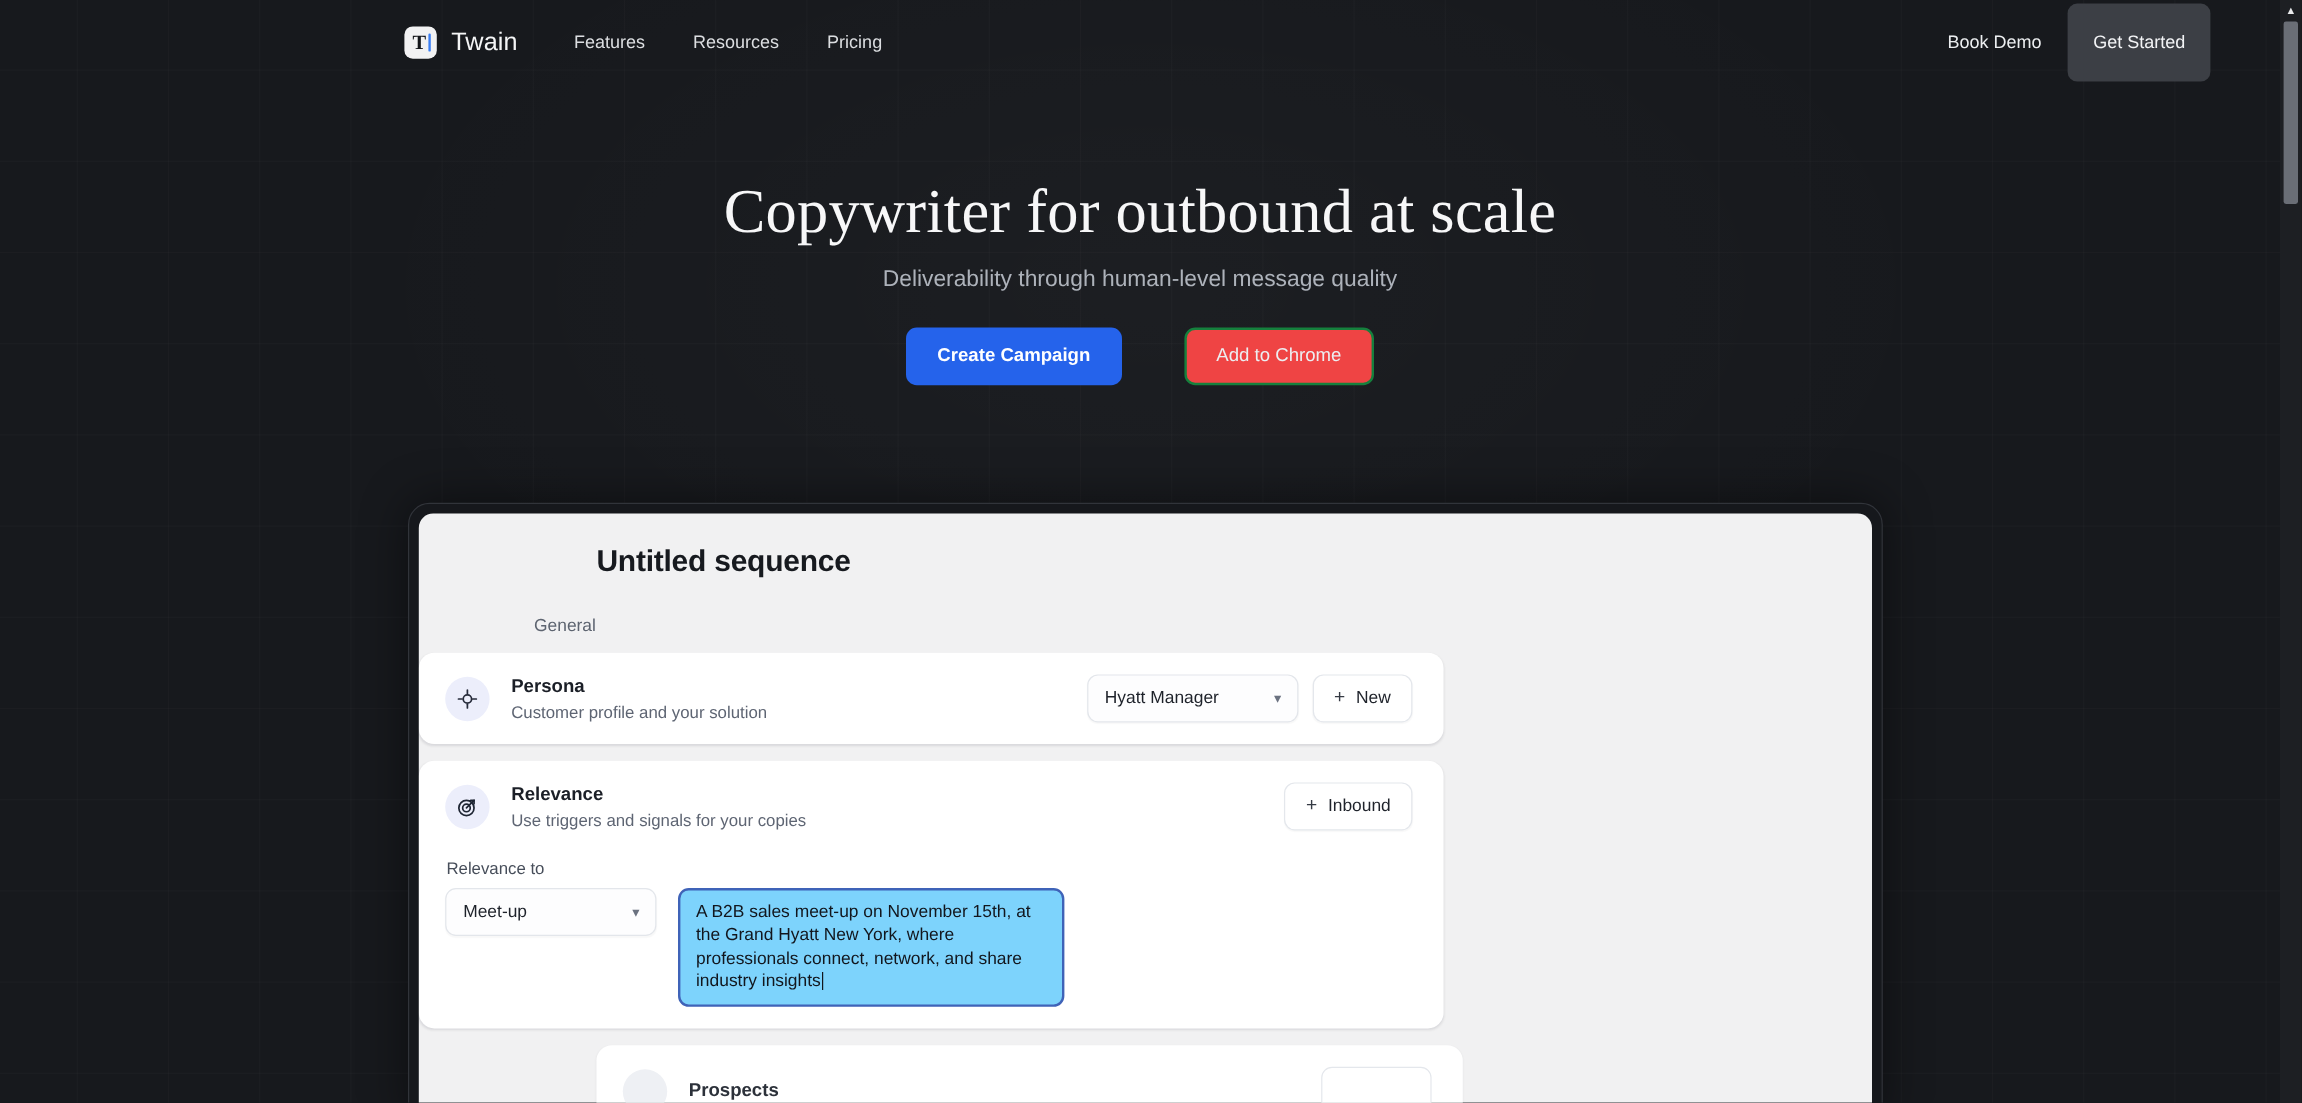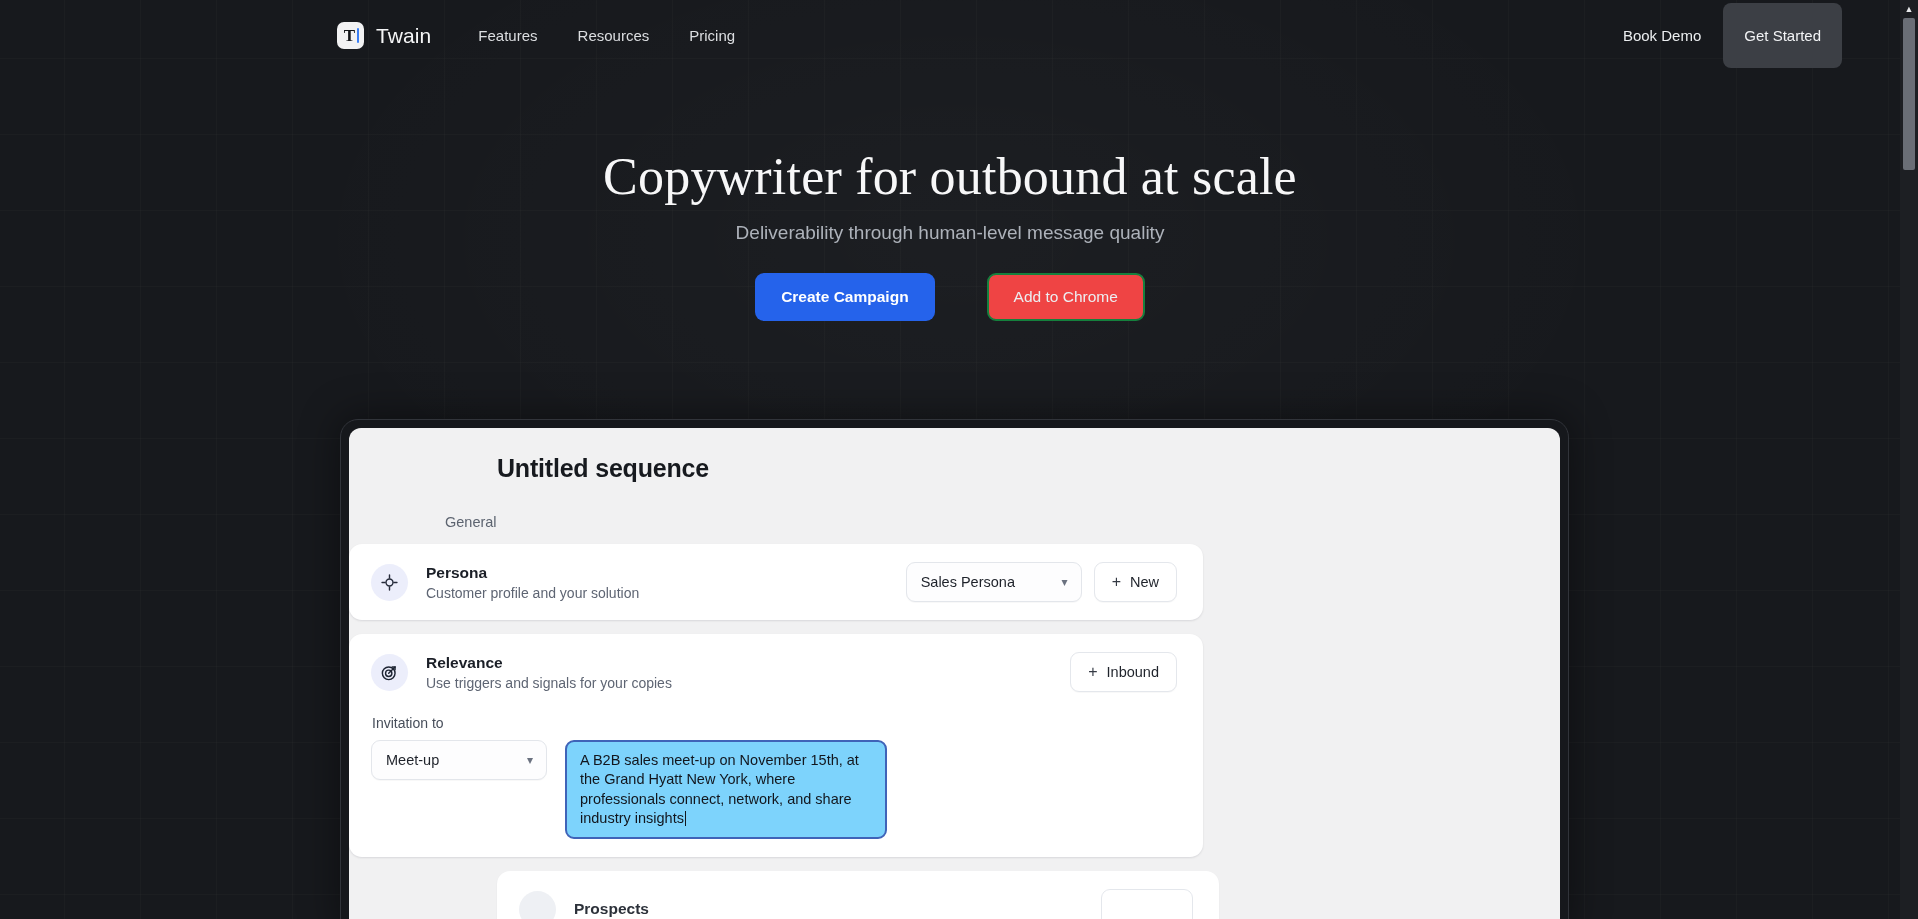--- a/index.html
+++ b/index.html
@@ -464,21 +464,21 @@
                 <line x1="2.6" y1="12" x2="6.4" y2="12"></line>
                 <line x1="17.6" y1="12" x2="21.4" y2="12"></line>
               </svg>
             </div>
             <div class="card-text">
               <div class="card-title">Persona</div>
               <div class="card-desc">Customer profile and your solution</div>
             </div>
             <div class="card-actions">
               <div class="select">
-                <span>Sales Persona</span>
+                <span>Hyatt Manager</span>
                 <span class="chev">▾</span>
               </div>
               <button class="btn-ghost">
                 <span class="plus">+</span>
                 <span>New</span>
               </button>
             </div>
           </div>
         </div>
 
@@ -497,21 +497,21 @@
               <div class="card-desc">Use triggers and signals for your copies</div>
             </div>
             <div class="card-actions">
               <button class="btn-ghost">
                 <span class="plus">+</span>
                 <span>Inbound</span>
               </button>
             </div>
           </div>
 
-          <div class="field-label">Invitation to</div>
+          <div class="field-label">Relevance to</div>
           <div class="field-row">
             <div class="select select-sm">
               <span>Meet-up</span>
               <span class="chev">▾</span>
             </div>
             <div class="textarea"><span>A B2B sales meet-up on November 15th, at the Grand Hyatt New York, where professionals connect, network, and share industry insights</span><span class="caret-bar"></span></div>
           </div>
         </div>
 
         <div class="card-cut">

